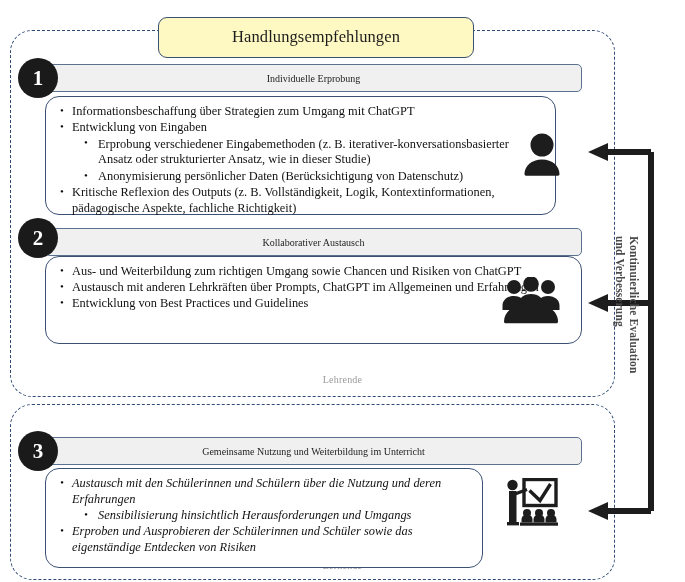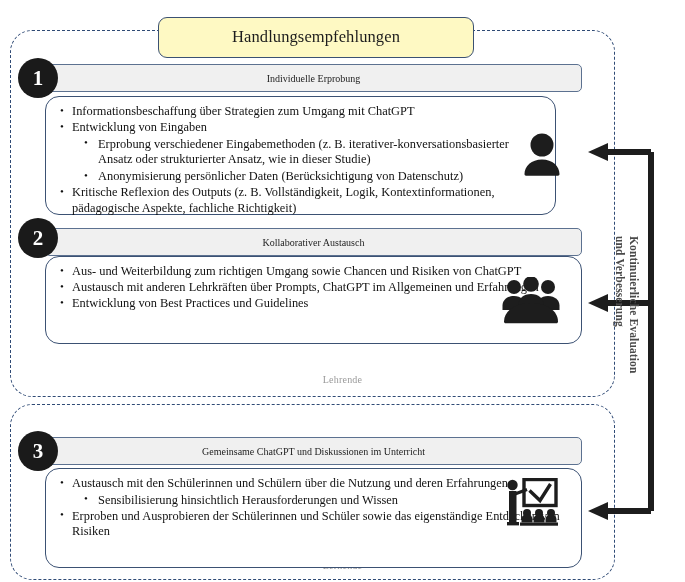--- a/index.html
+++ b/index.html
@@ -103,21 +103,21 @@
   .content-box {
     position: absolute;
     border: 1.4px solid #3b5173;
     border-radius: 14px;
     background: #ffffff;
     z-index: 15;
     padding: 7px 10px 6px 10px;
   }
   #sec1-body { left: 45px; top: 96px;  width: 511px; height: 119px; }
   #sec2-body { left: 45px; top: 256px; width: 537px; height: 88px; }
-  #sec3-body { left: 45px; top: 468px; width: 537px; height: 100px; }
+  #sec3-body { left: 45px; top: 468px; width: 438px; height: 100px; font-style: italic; }
 
   ul.bl, ul.bl ul { list-style: none; margin: 0; padding: 0; }
   ul.bl > li {
     position: relative;
     padding-left: 16px;
     font-size: 12.4px;
     line-height: 1.26;
     color: #111111;
     margin-bottom: .5px;
   }
@@ -241,29 +241,29 @@
       <circle cx="48" cy="10" r="7" fill="#1d1d1d"></circle>
       <path d="M14 19c-7 0-11.5 4.3-11.5 9.6V33h23v-4.4C25.5 23.3 21 19 14 19z" fill="#1d1d1d"></path>
       <path d="M48 19c-7 0-11.5 4.3-11.5 9.6V33h23v-4.4C59.5 23.3 55 19 48 19z" fill="#1d1d1d"></path>
       <circle cx="31" cy="7" r="7.8" fill="#1d1d1d"></circle>
       <path d="M31 17c-7.6 0-12.5 4.7-12.5 10.5V32h25v-4.5C43.5 21.7 38.6 17 31 17z" fill="#1d1d1d"></path>
       <path d="M31 26C16 26 4 33.5 4 44.5c0 1 .7 1.8 1.7 1.8h50.6c1 0 1.7-.8 1.7-1.8C58 33.5 46 26 31 26z" fill="#1d1d1d"></path>
     </svg>
   </div>
 
   <div class="num-badge" id="badge-3">3</div>
-  <div class="sec-header" id="sec3-header">Gemeinsame ChatGPT und Diskussionen im Unterricht</div>
+  <div class="sec-header" id="sec3-header">Gemeinsame Nutzung und Weiterbildung im Unterricht</div>
   <div class="content-box" id="sec3-body">
     <ul class="bl">
       <li>
         <span class="txt">Austausch mit den Schülerinnen und Schülern über die Nutzung und deren Erfahrungen</span>
       </li>
       <li>
         <ul>
-          <li>Sensibilisierung hinsichtlich Herausforderungen und Wissen</li>
+          <li>Sensibilisierung hinsichtlich Herausforderungen und Umgangs</li>
         </ul>
       </li>
       <li>
         <span class="txt">Erproben und Ausprobieren der Schülerinnen und Schüler sowie das eigenständige Entdecken von Risiken</span>
       </li>
     </ul>
   </div>
   <div class="icon-holder" id="icon-teacher">
     <svg width="58" height="50" viewBox="0 0 58 50" aria-hidden="true">
 

